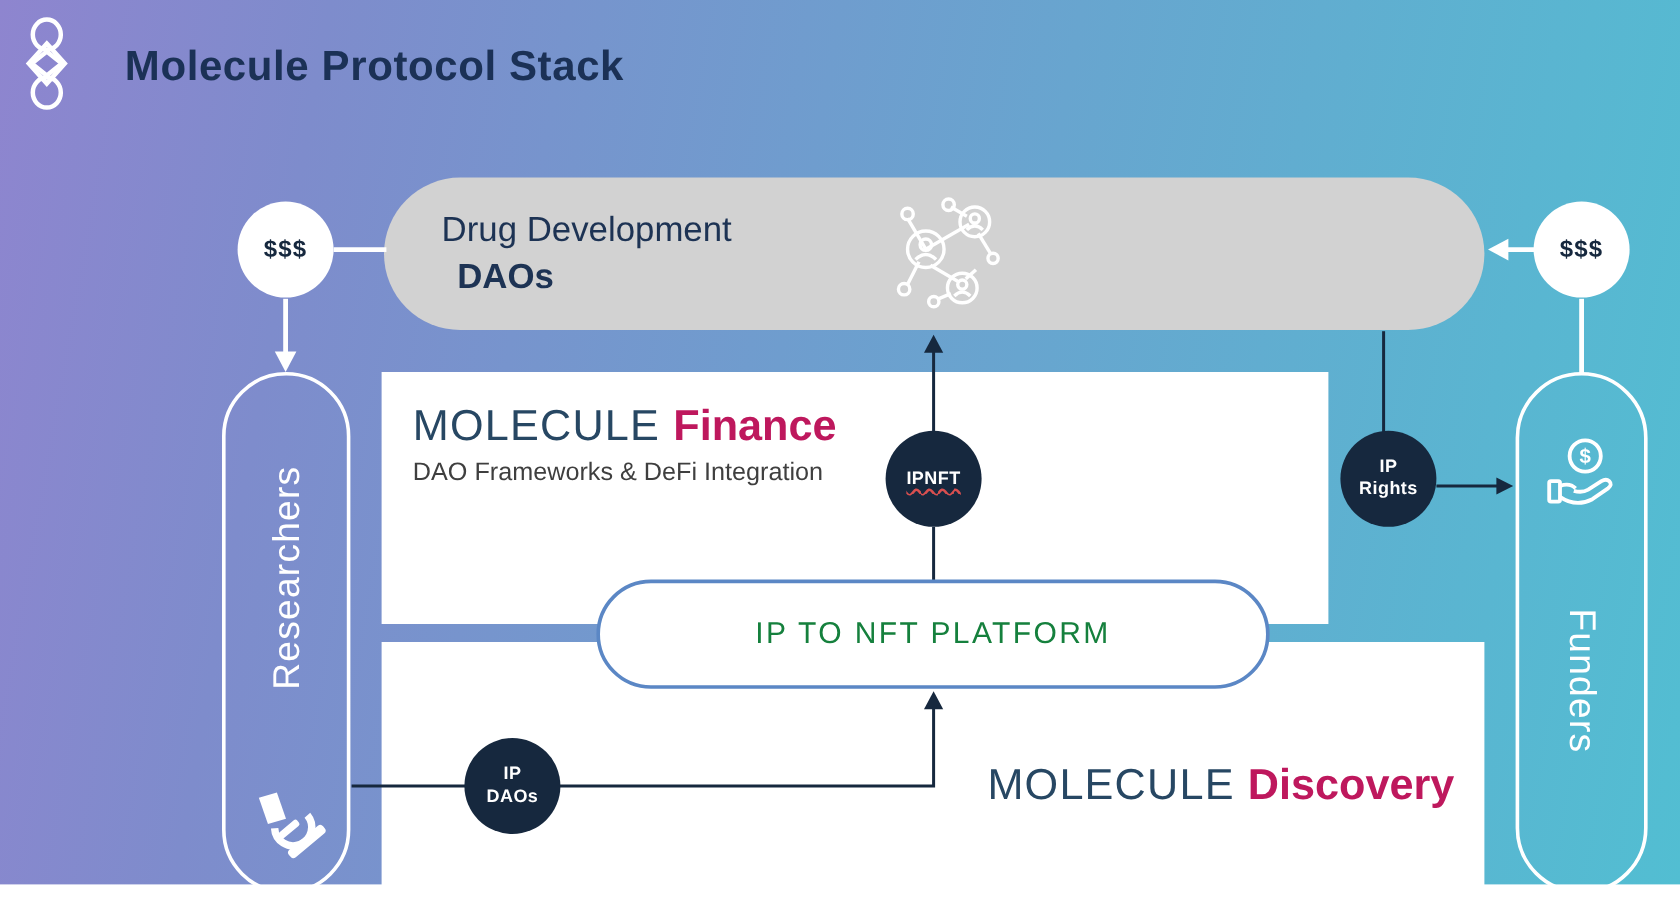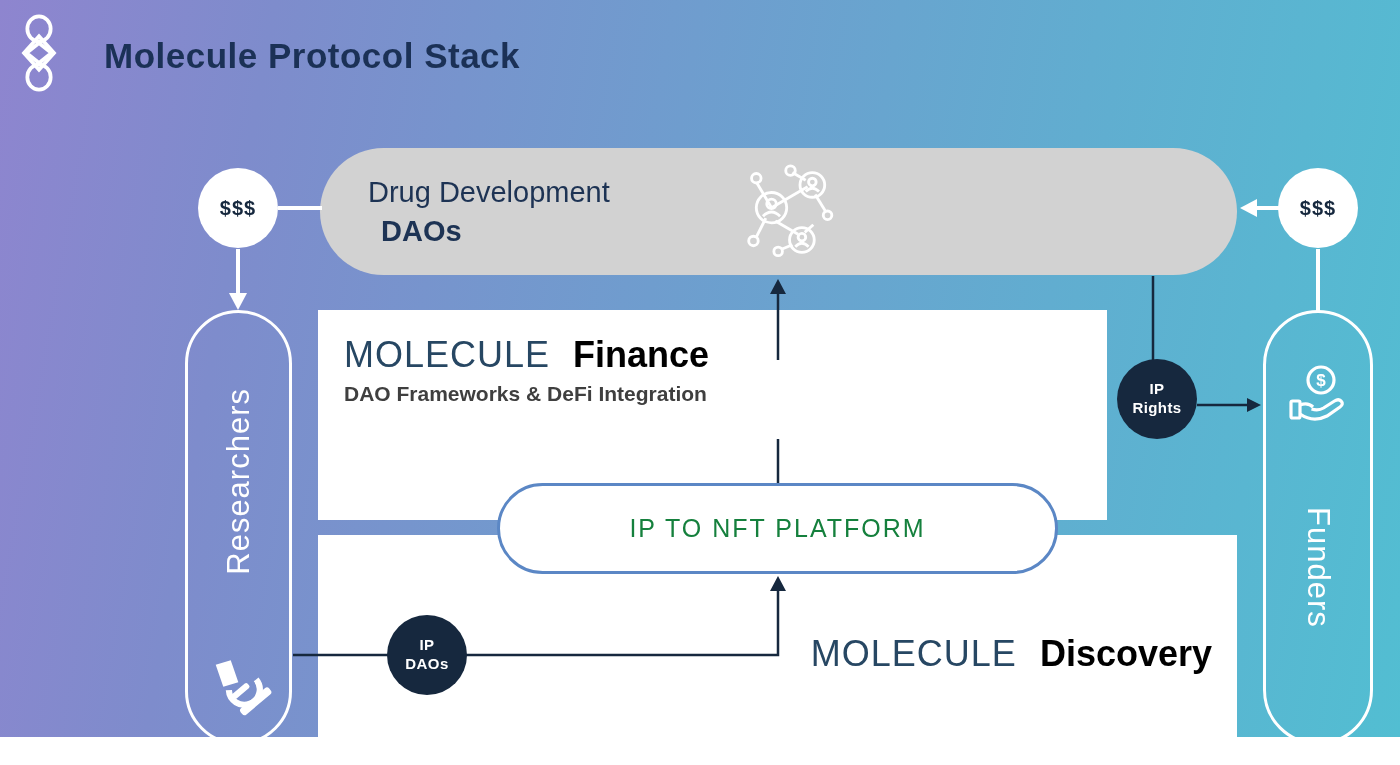--- a/index.html
+++ b/index.html
@@ -36,22 +36,22 @@
   .vert-up{writing-mode:vertical-rl;transform:rotate(180deg);}
   .vert-down{writing-mode:vertical-rl;}
   .pill-researchers .label-wrap{flex:1;display:flex;align-items:center;justify-content:center;}
   .pill-funders .label-wrap{flex:1;display:flex;align-items:center;justify-content:center;padding-bottom:40px;}
   .microscope{width:66px;height:66px;margin-bottom:26px;}
   .coinhand{width:72px;height:72px;margin-top:48px;}
   
   .finance-box{left:318px;top:310px;width:789px;height:210px;z-index:4;}
   .discovery-box{left:318px;top:535px;width:919px;height:209px;z-index:4;}
   .layer-title{font-size:36px;color:#274763;letter-spacing:1px;white-space:nowrap;}
-  .layer-title b{color:#000000;font-weight:800;letter-spacing:0;margin-left:12px;}
-  .layer-sub{font-size:21px;color:#3f3f3f;margin-top:6px;font-weight:bold;}
+  .layer-title b{color:#be185d;font-weight:800;letter-spacing:0;}
+  .layer-sub{font-size:21px;color:#3f3f3f;margin-top:6px;}
   .finance-box .text{position:absolute;left:26px;top:24px;}
   .discovery-box .text{position:absolute;right:25px;top:98px;text-align:center;}
   
   .platform-pill{position:absolute;left:497px;top:483px;width:561px;height:91px;border-radius:46px;
     background:#ffffff;border:3px solid #5b87c5;box-sizing:border-box;display:flex;align-items:center;
     justify-content:center;z-index:11;}
   .platform-pill span{font-size:25px;letter-spacing:2px;color:#15803d;font-weight:500;}
   
   .ipnft-label{font-size:17px;letter-spacing:.6px;text-decoration-line:underline;
     text-decoration-style:wavy;text-decoration-color:#d94f4f;text-decoration-thickness:2px;
@@ -179,20 +179,23 @@
 
     <line x1="778" y1="360" x2="778" y2="292" stroke="#16283e" stroke-width="2.5"></line>
     <polygon points="778,279 770,294 786,294" fill="#16283e"></polygon>
 
     <line x1="778" y1="439" x2="778" y2="484" stroke="#16283e" stroke-width="2.5"></line>
 
     <path d="M293 655 L778 655 L778 589" stroke="#16283e" stroke-width="2.5" fill="none"></path>
     <polygon points="778,576 770,591 786,591" fill="#16283e"></polygon>
   </svg>
 
+  <div class="dark-circle" style="left:738px;top:359px;">
+    <span class="ipnft-label">IPNFT</span>
+  </div>
   <div class="dark-circle" style="left:1117px;top:359px;">
     <span>IP</span>
     <span>Rights</span>
   </div>
   <div class="dark-circle" style="left:387px;top:615px;">
     <span>IP</span>
     <span>DAOs</span>
   </div>
 
 </div>

